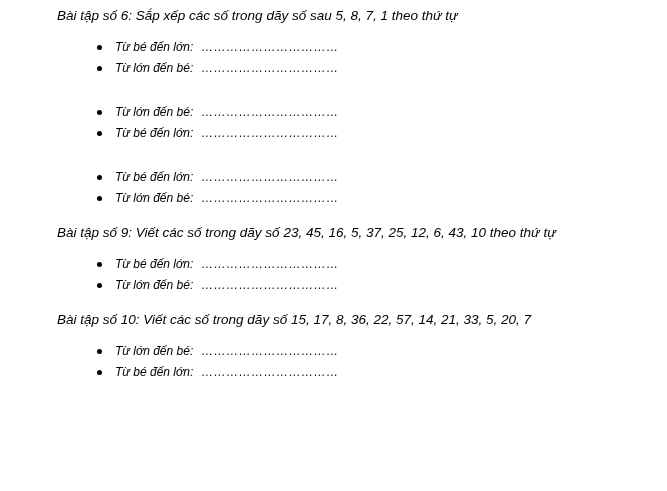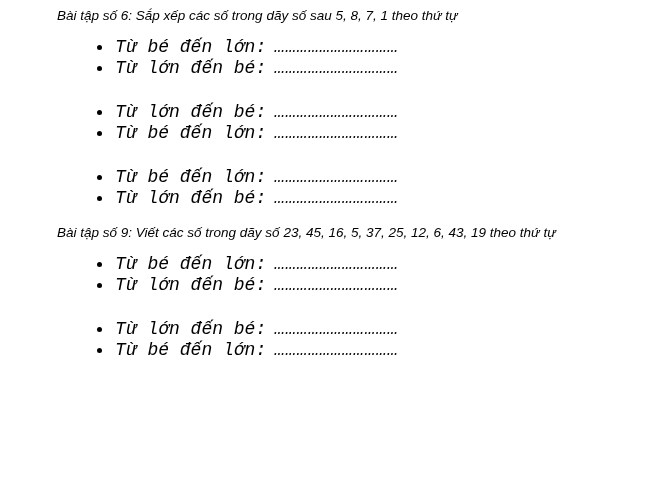--- a/index.html
+++ b/index.html
@@ -30,27 +30,26 @@
     font-style: italic;
     margin: 0 0 2px 0;
     text-align: left;
   }
   .bullets {
     list-style: none;
     margin: 0 0 0 0;
     padding: 0 0 0 40px;
   }
   .bullets li {
-    font-size: 18px;
+    font-size: 12px;
     line-height: 21px;
     font-style: italic;
     position: relative;
     padding-left: 18px;
     white-space: nowrap;
-    font-family: Liberation Mono, monospace;
   }
   .bullets li::before {
     content: "";
     position: absolute;
     left: 0;
     top: 8px;
     width: 5px;
     height: 5px;
     border-radius: 50%;
     background: #000000;
@@ -109,35 +108,36 @@
       </li>
       <li>
         <span class="b-label">Từ lớn đến bé:</span><span class="b-dots">……………………………</span>
       </li>
     </ul>
   </div>
 
   <div class="spacer-md"></div>
 
   <div class="exercise">
-    <p class="ex-heading">Bài tập số 9: Viết các số trong dãy số 23, 45, 16, 5, 37, 25, 12, 6, 43, 19 theo thứ tự</p>
+    <p class="ex-heading">Bài tập số 9: Viết các số trong dãy số 23, 45, 16, 5, 37, 25, 12, 6, 43, 10 theo thứ tự</p>
     <div class="spacer-sm"></div>
     <ul class="bullets">
       <li>
         <span class="b-label">Từ bé đến lớn:</span><span class="b-dots">……………………………</span>
       </li>
       <li>
         <span class="b-label">Từ lớn đến bé:</span><span class="b-dots">……………………………</span>
       </li>
     </ul>
   </div>
 
   <div class="spacer-md"></div>
 
   <div class="exercise">
+    <p class="ex-heading">Bài tập số 10: Viết các số trong dãy số 15, 17, 8, 36, 22, 57, 14, 21, 33, 5, 20, 7</p>
     <div class="spacer-sm"></div>
     <ul class="bullets">
       <li>
         <span class="b-label">Từ lớn đến bé:</span><span class="b-dots">……………………………</span>
       </li>
       <li>
         <span class="b-label">Từ bé đến lớn:</span><span class="b-dots">……………………………</span>
       </li>
     </ul>
   </div>

